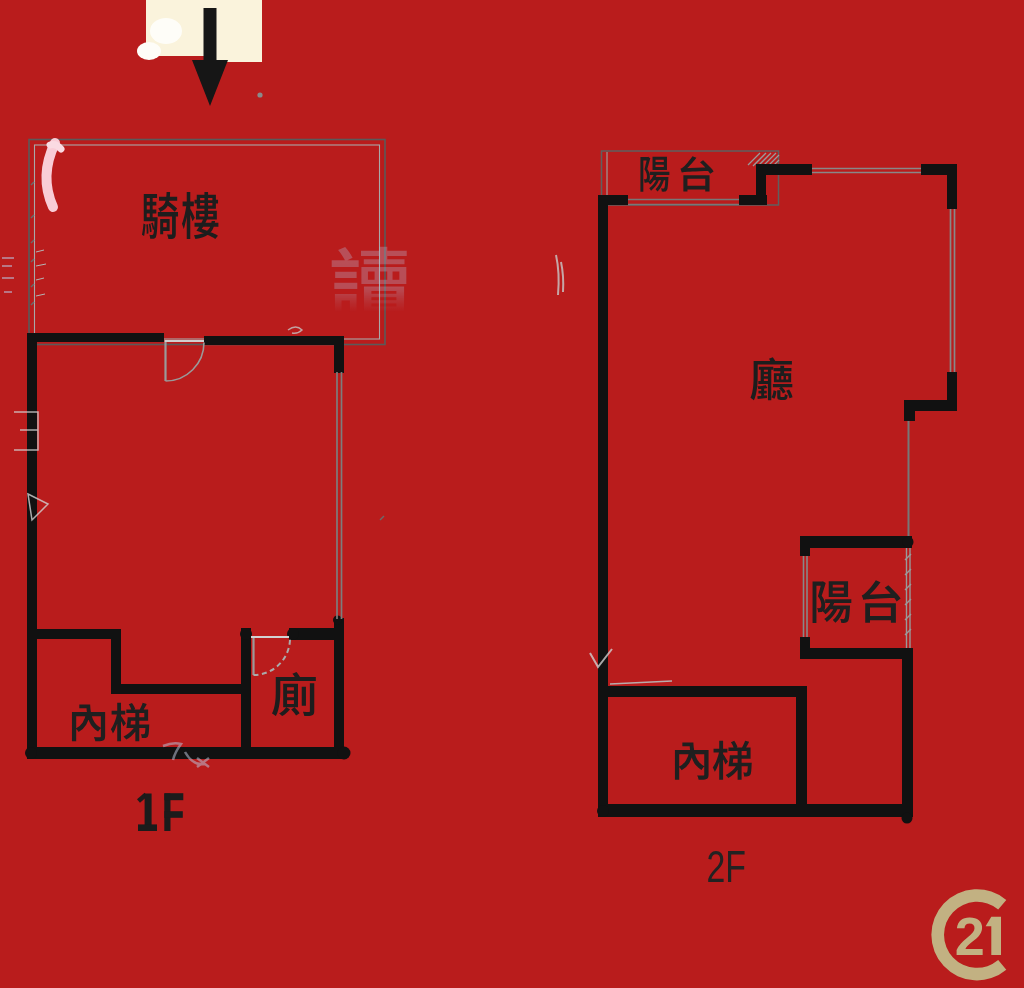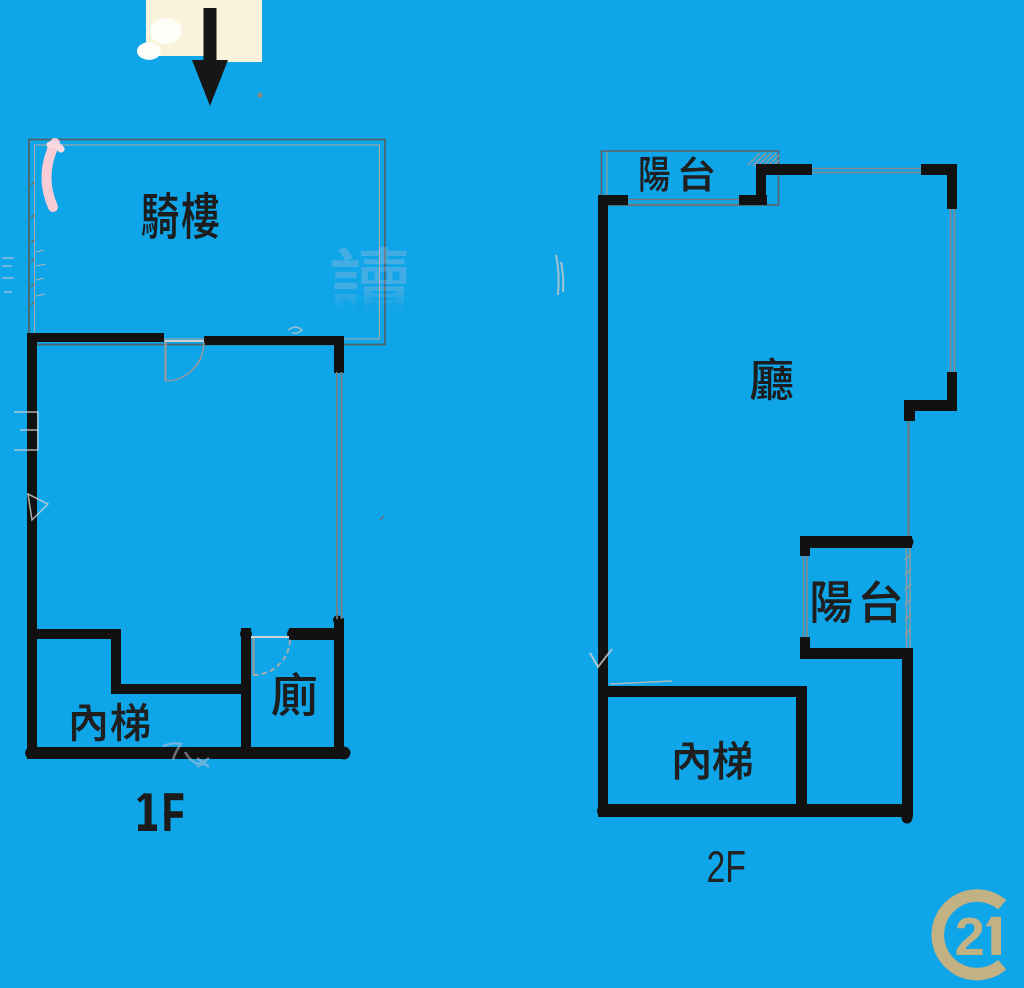--- a/index.html
+++ b/index.html
@@ -1,16 +1,16 @@
 <!DOCTYPE html>
 <html><head>
 <meta charset="utf-8">
 <style>
 html,body{margin:0;padding:0;background:#fff;}
-#page{position:relative;width:1024px;height:988px;background:#0ea5e9;overflow:hidden;font-family:"Liberation Sans",sans-serif;}
+#page{position:relative;width:1024px;height:988px;background:#b91c1c;overflow:hidden;font-family:"Liberation Sans",sans-serif;}
 </style>
 </head>
 <body>
 <div id="page">
 <svg width="1024" height="988" viewBox="0 0 1024 988" xmlns="http://www.w3.org/2000/svg">
 <defs>
 <path id="gQI" d="M549 308H749V73H549V146H672V235H549ZM504 308H581V10H504ZM473 752H945V670H473ZM443 447H967V360H443ZM812 410H909V17Q909 -18 899 -38Q890 -58 865 -70Q840 -81 804 -83Q768 -86 717 -86Q714 -66 703 -40Q692 -14 682 4Q718 3 751 2Q783 2 793 2Q804 2 808 6Q812 10 812 19ZM670 843H762Q759 762 747 699Q736 636 709 588Q682 540 632 506Q582 472 501 449Q495 465 480 487Q465 508 452 520Q523 539 564 566Q606 593 628 632Q650 671 659 723Q667 775 670 843ZM662 597 721 655Q757 636 799 611Q841 587 880 563Q919 539 944 520L882 454Q858 473 820 498Q782 523 740 550Q698 576 662 597ZM125 653H404V575H125ZM125 499H404V421H125ZM233 758H308V306H233ZM268 224 307 239Q323 209 337 173Q350 137 356 111L314 94Q309 121 296 157Q283 194 268 224ZM206 210 248 219Q260 180 270 135Q279 90 281 58L237 47Q235 80 226 126Q217 172 206 210ZM142 203 186 208Q193 164 196 112Q199 61 198 24L152 17Q154 55 151 107Q148 158 142 203ZM70 220 124 202Q120 168 114 127Q108 85 101 45Q94 5 85 -25L30 -3Q39 27 47 66Q55 105 61 146Q67 187 70 220ZM359 346H437Q437 346 437 332Q437 318 436 309Q431 191 424 118Q418 45 410 7Q402 -32 390 -48Q378 -64 365 -70Q351 -77 333 -79Q318 -81 294 -81Q270 -82 244 -81Q243 -62 237 -40Q231 -17 223 -1Q247 -4 266 -4Q286 -5 295 -5Q305 -5 311 -2Q318 0 323 7Q331 17 337 51Q344 85 349 152Q354 220 359 332ZM422 806V726H155V346H390V266H77V806Z"></path>
 <path id="gLO" d="M346 235H966V158H346ZM604 846H698V309H604ZM491 726V577H811V726ZM404 789H901V514H404ZM473 410V361H831V410ZM383 473H925V298H383ZM792 271H881Q870 211 849 161Q829 112 793 72Q757 33 701 2Q646 -28 564 -50Q482 -72 368 -85Q364 -69 352 -48Q341 -26 330 -12Q436 -2 511 16Q587 33 637 57Q687 81 717 113Q748 144 765 184Q782 223 792 271ZM395 76 458 131Q518 120 586 102Q653 85 721 65Q788 44 849 22Q909 0 955 -21L885 -84Q845 -64 787 -42Q729 -20 662 2Q596 24 527 43Q458 63 395 76ZM346 691H462V681H841V691H957V616H841V626H462V616H346ZM395 76Q427 109 461 151Q496 193 528 239Q560 285 582 326L672 303Q650 262 620 220Q589 178 559 141Q528 103 502 76ZM37 656H328V563H37ZM144 846H236V-85H144ZM137 590 187 560Q178 509 165 449Q153 389 137 327Q121 265 103 209Q86 153 67 109Q60 133 45 163Q31 193 20 214Q38 247 55 294Q73 342 89 394Q105 446 117 497Q130 548 137 590ZM232 519Q241 509 258 483Q275 458 295 428Q314 397 331 371Q348 345 354 334L295 265Q287 285 273 315Q258 345 242 377Q226 410 211 437Q196 465 186 482Z"></path>
 <path id="gNE" d="M103 622H852V523H205V-86H103ZM801 622H904V36Q904 -6 893 -31Q882 -55 853 -68Q824 -80 778 -82Q732 -85 667 -85Q665 -71 660 -52Q654 -33 647 -14Q640 4 632 18Q662 17 692 16Q722 16 745 16Q768 16 777 16Q791 16 796 21Q801 26 801 37ZM280 803H500V714H280ZM433 803H542Q546 701 562 613Q577 525 607 452Q638 379 686 325Q735 271 806 237Q796 228 782 212Q768 196 756 180Q743 163 734 150Q660 191 608 252Q556 313 523 390Q491 468 474 561Q457 653 451 756H433ZM443 597 536 581Q510 425 446 316Q382 206 262 143Q256 155 244 171Q232 186 219 201Q206 216 195 224Q302 276 363 370Q423 464 443 597Z"></path>
 <path id="gTI" d="M44 656H373V563H44ZM179 846H271V-85H179ZM178 590 234 568Q223 507 207 441Q190 376 170 313Q149 251 125 197Q100 143 74 105Q70 120 61 138Q53 156 43 174Q33 193 24 206Q49 238 72 283Q96 328 116 380Q136 432 152 486Q168 540 178 590ZM267 533Q275 523 292 497Q310 472 329 441Q349 411 365 385Q382 359 388 348L329 279Q321 299 307 329Q293 359 277 391Q261 423 246 451Q231 478 221 496ZM617 643H712V-85H617ZM457 497H833V599H399V683H926V413H457ZM449 321H885V238H432ZM863 321H953Q953 321 953 308Q952 294 951 285Q948 205 944 153Q940 101 933 71Q927 41 916 28Q904 14 892 8Q879 1 862 -2Q848 -4 824 -5Q800 -6 773 -5Q772 17 766 43Q760 70 750 88Q771 86 788 86Q805 85 813 85Q830 84 839 95Q845 102 849 124Q853 146 857 191Q860 235 863 308ZM609 288 687 261Q655 198 610 140Q564 81 509 34Q454 -13 396 -44Q385 -27 366 -5Q348 18 332 31Q388 56 441 96Q494 137 538 186Q582 236 609 288ZM458 811 536 843Q561 810 582 769Q603 729 612 698L528 661Q520 692 500 734Q480 776 458 811ZM794 845 892 818Q869 771 843 725Q818 678 796 646L715 672Q729 695 744 725Q759 756 772 787Q786 819 794 845ZM432 497H520Q517 454 511 406Q506 359 500 315Q494 271 488 238H400Q406 273 412 317Q419 361 424 408Q429 456 432 497Z"></path>

